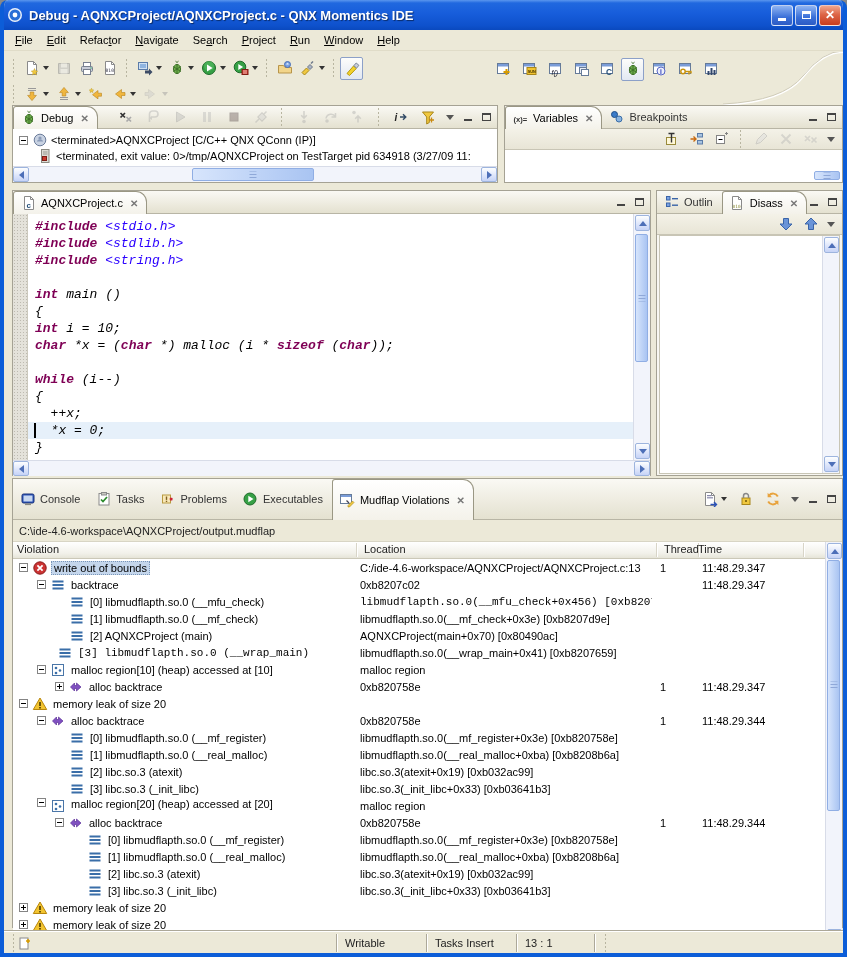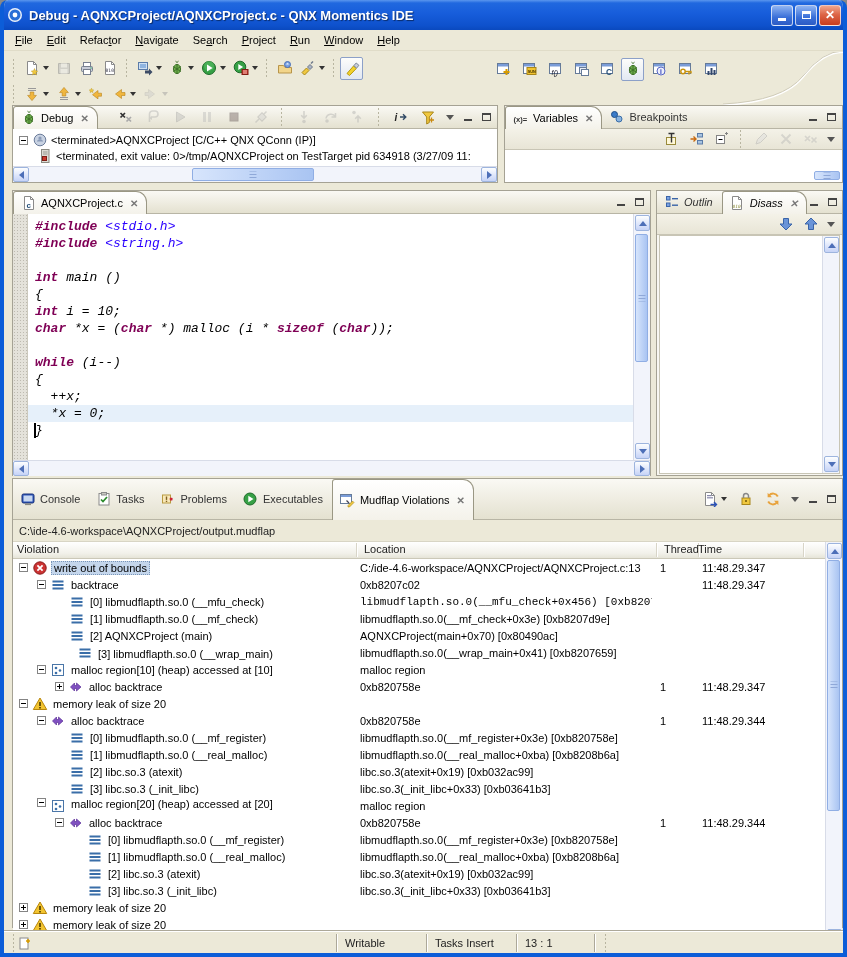--- a/index.html
+++ b/index.html
@@ -68,21 +68,21 @@
   .chev{ width:0; height:0; border-left:4px solid transparent; border-right:4px solid transparent;
     border-top:5px solid #555; }
   .view-toolbar{ height:21px; display:flex; align-items:center; justify-content:flex-end; gap:2px;
     background:linear-gradient(180deg,#F4F2E8,#E8E5D6); border-bottom:1px solid #C8C5B5; padding-right:4px;}
   .view-body{ position:relative; background:#fff; overflow:hidden; }
 
   
   #debug-view   { left:8px;  top:105px; width:486px; height:78px; }
   #vars-view    { left:500px; top:105px; width:339px; height:78px; }
   #editor-view  { left:8px;  top:190px; width:639px; height:286px; }
-  #outline-view { left:652px; top:190px; width:187px; height:286px;font-style:italic; }
+  #outline-view { left:652px; top:190px; width:187px; height:286px; }
   #bottom-view  { left:8px;  top:478px; width:831px; height:450px; }
 
   
   .trow{ height:16px; display:flex; align-items:center; font-size:11px; white-space:nowrap; position:relative; }
   .expander{ width:9px; height:9px; border:1px solid #848484; background:#fff; position:relative; flex:none; margin-right:4px;}
   .expander::before{ content:""; position:absolute; left:1px; top:3px; width:5px; height:1px; background:#000; }
   .expander.plus::after{ content:""; position:absolute; left:3px; top:1px; width:1px; height:5px; background:#000; }
   .tree-ico{ width:15px; height:15px; flex:none; margin-right:4px; display:inline-flex; align-items:center; justify-content:center;}
   .vlabel{ padding:0 2px; }
   .vlabel.selected{ background:#C4D6EC; border:1px dotted #7A96B8; }
@@ -687,20 +687,21 @@
           </span>
           <span class="mini-btn">
             <span class="mbox"></span>
           </span>
         </span>
       </div>
     <div class="view-body" id="editor-body">
       <div class="ruler"></div>
       <div class="code-area" id="code-area">
           <div class="code-line"><span class="kw">#include </span><span class="str">&lt;stdio.h&gt;</span></div>
+          <div class="code-line"><span class="kw">#include </span><span class="str">&lt;stdlib.h&gt;</span></div>
           <div class="code-line"><span class="kw">#include </span><span class="str">&lt;string.h&gt;</span></div>
           <div class="code-line">&nbsp;</div>
           <div class="code-line"><span class="kw">int</span><span class=""> main ()</span></div>
           <div class="code-line"><span class="">{</span></div>
           <div class="code-line"><span class="kw">int</span><span class=""> i = 10;</span></div>
           <div class="code-line"><span class="kw">char</span><span class=""> *x = (</span><span class="kw">char</span><span class=""> *) malloc (i * </span><span class="kw">sizeof</span><span class=""> (</span><span class="kw">char</span><span class="">));</span></div>
           <div class="code-line">&nbsp;</div>
           <div class="code-line"><span class="kw">while</span><span class=""> (i--)</span></div>
           <div class="code-line"><span class="">{</span></div>
           <div class="code-line"><span class="">  ++x;</span></div>
@@ -983,21 +984,21 @@
                     </svg>
                   </span>
                 </span>
                 <span class="vlabel">[2] AQNXCProject (main)</span>
               </span>
               <span class="vcol" style="left:347px;max-width:292px;overflow:hidden;">AQNXCProject(main+0x70) [0x80490ac]</span>
               <span class="vcol" style="left:647px;"></span>
               <span class="vcol" style="left:689px;"></span>
             </div>
             <div class="vrow trow">
-              <span style="display:inline-flex;align-items:flex-end;padding-left:64px;max-width:341px;overflow:hidden;">
+              <span style="display:inline-flex;align-items:center;padding-left:44px;max-width:341px;overflow:hidden;font-family:Liberation Mono, monospace;">
                 <span class="tree-ico">
                   <span class="ico">
                     <svg width="16" height="16" viewBox="0 0 16 16">
                       <rect x="2.5" y="3.5" width="11" height="2" fill="#3A6EA8"></rect>
                       <rect x="2.5" y="7" width="11" height="2" fill="#3A6EA8"></rect>
                       <rect x="2.5" y="10.5" width="11" height="2" fill="#3A6EA8"></rect>
                     </svg>
                   </span>
                 </span>
                 <span class="vlabel">[3] libmudflapth.so.0 (__wrap_main)</span>

